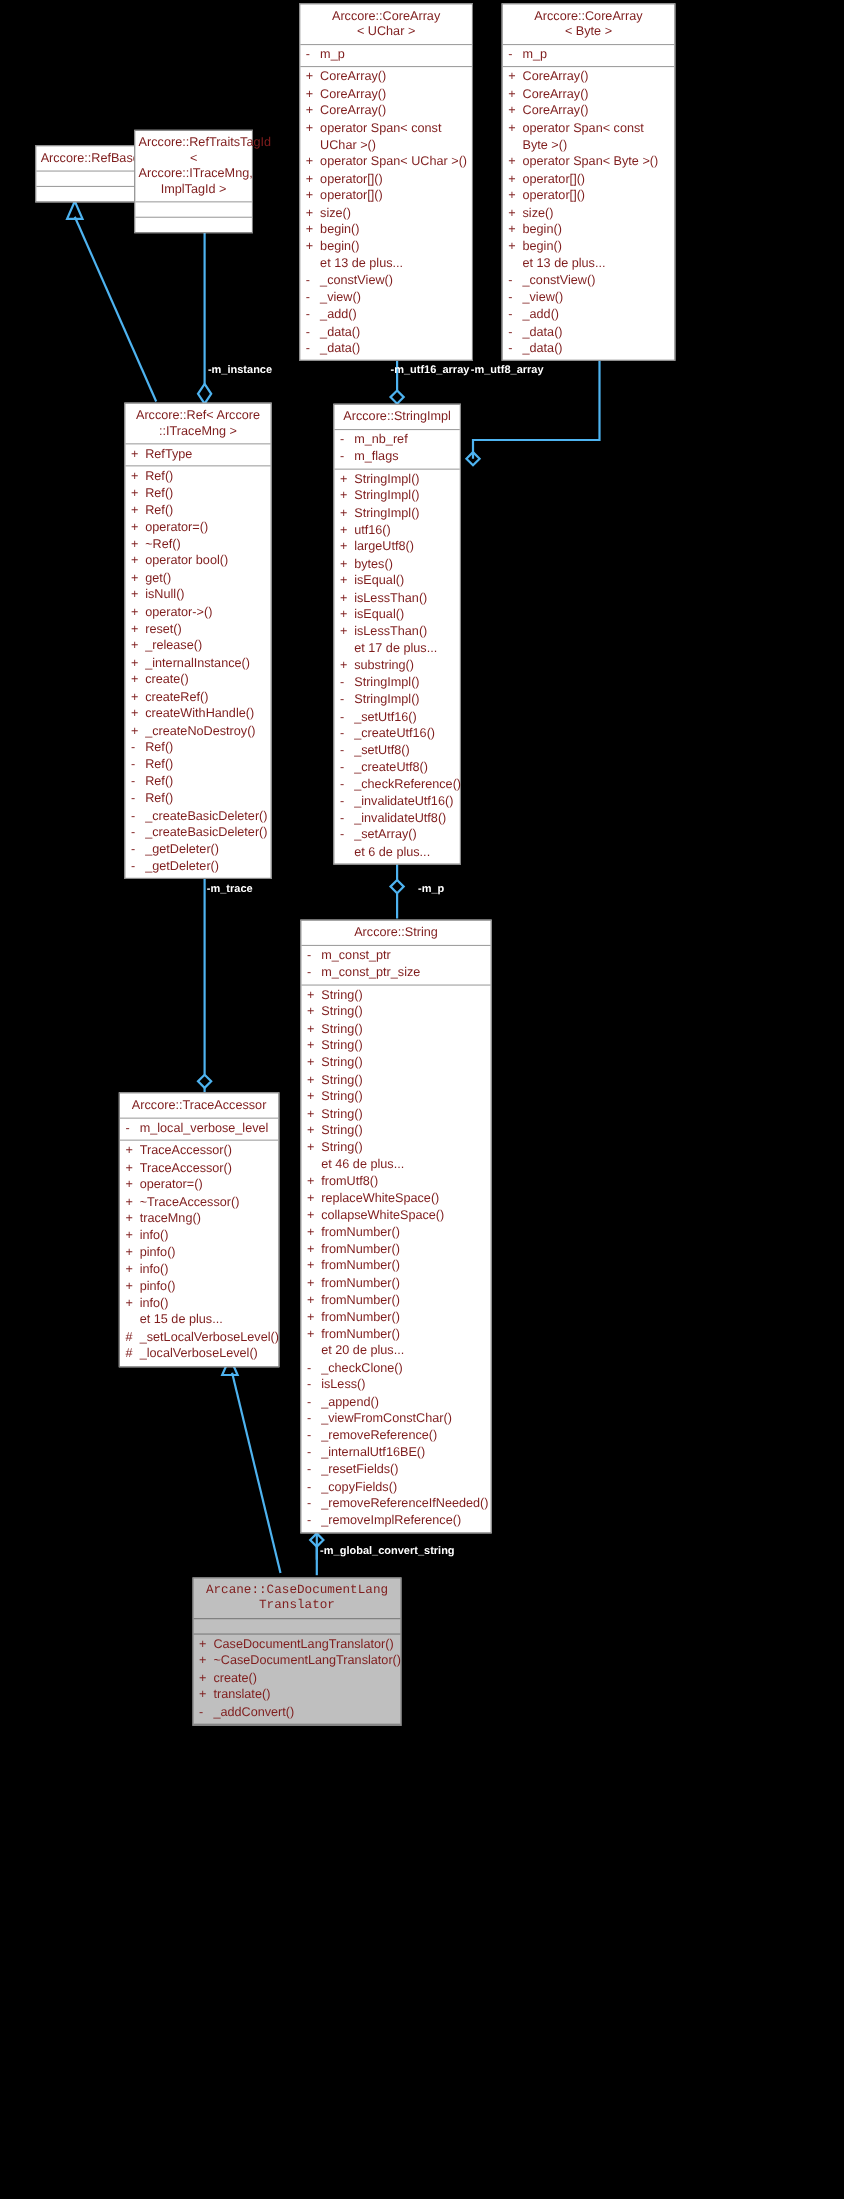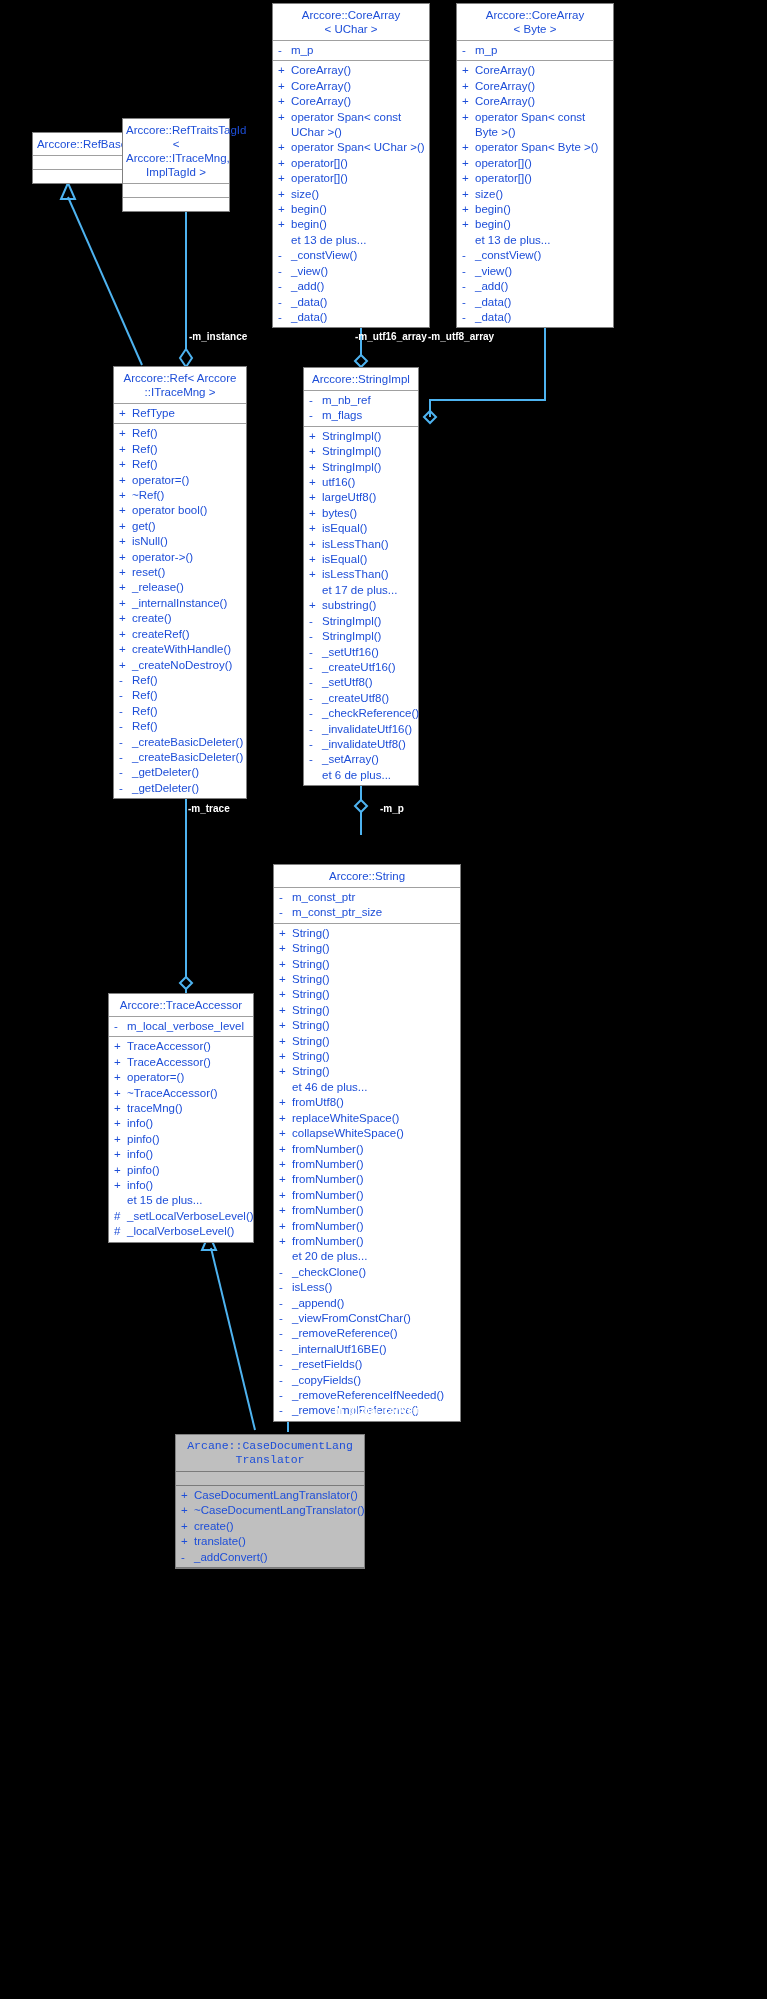--- a/index.html
+++ b/index.html
@@ -25,21 +25,21 @@
     left: 0; top: 0;
     width: 767px;
     height: 1999px;
     pointer-events: none;
   }
   .uml-box {
     position: absolute;
     background: #ffffff;
     border: 1px solid #808080;
     box-sizing: border-box;
-    color: #1d4ed8;
+    color: #7f1d1d;
   }
   .uml-title {
     text-align: center;
     font-size: 11.5px;
     line-height: 14px;
     padding: 4px 3px 4px 3px;
     border-bottom: 1px solid #a0a0a0;
     white-space: pre-line;
   }
   .uml-section {
@@ -249,21 +249,21 @@
         <div class="uml-row"><span class="uml-vis">-</span><span class="uml-name">_setUtf8()</span></div>
         <div class="uml-row"><span class="uml-vis">-</span><span class="uml-name">_createUtf8()</span></div>
         <div class="uml-row"><span class="uml-vis">-</span><span class="uml-name">_checkReference()</span></div>
         <div class="uml-row"><span class="uml-vis">-</span><span class="uml-name">_invalidateUtf16()</span></div>
         <div class="uml-row"><span class="uml-vis">-</span><span class="uml-name">_invalidateUtf8()</span></div>
         <div class="uml-row"><span class="uml-vis">-</span><span class="uml-name">_setArray()</span></div>
         <div class="uml-row"><span class="uml-vis"> </span><span class="uml-name">et 6 de plus...</span></div>
       </div>
   </div>
 
-  <div class="uml-box" style="left:273px; top:836px; width:188px;margin-top:28px;">
+  <div class="uml-box" style="left:273px; top:836px; width:174px;">
     <div class="uml-title">Arccore::String</div>
     <div class="uml-section">
         <div class="uml-row"><span class="uml-vis">-</span><span class="uml-name">m_const_ptr</span></div>
         <div class="uml-row"><span class="uml-vis">-</span><span class="uml-name">m_const_ptr_size</span></div>
       </div>
     <div class="uml-section">
         <div class="uml-row"><span class="uml-vis">+</span><span class="uml-name">String()</span></div>
         <div class="uml-row"><span class="uml-vis">+</span><span class="uml-name">String()</span></div>
         <div class="uml-row"><span class="uml-vis">+</span><span class="uml-name">String()</span></div>
         <div class="uml-row"><span class="uml-vis">+</span><span class="uml-name">String()</span></div>
@@ -331,15 +331,15 @@
         <div class="uml-row"><span class="uml-vis">+</span><span class="uml-name">translate()</span></div>
         <div class="uml-row"><span class="uml-vis">-</span><span class="uml-name">_addConvert()</span></div>
       </div>
   </div>
 
   <div class="edge-label" style="left:189px; top:331px;">-m_instance</div>
   <div class="edge-label" style="left:355px; top:331px;">-m_utf16_array</div>
   <div class="edge-label" style="left:428px; top:331px;">-m_utf8_array</div>
   <div class="edge-label" style="left:188px; top:803px;">-m_trace</div>
   <div class="edge-label" style="left:380px; top:803px;">-m_p</div>
-  <div class="edge-label" style="left:291px; top:1405px;margin-left:40px;">-m_global_convert_string</div>
+  <div class="edge-label" style="left:291px; top:1405px;">-m_global_convert_string</div>
 
 </div>
 
 </body></html>

